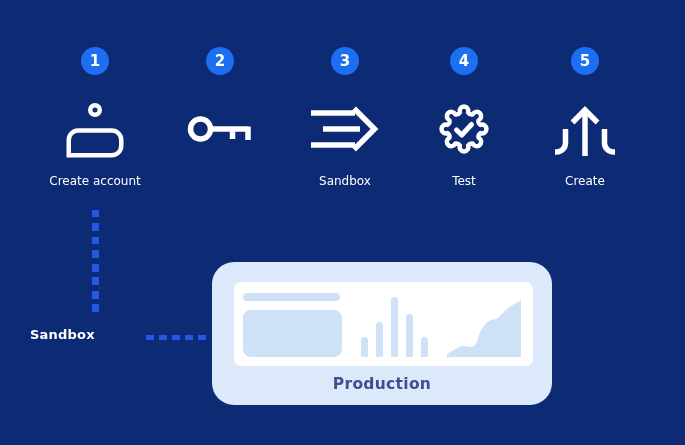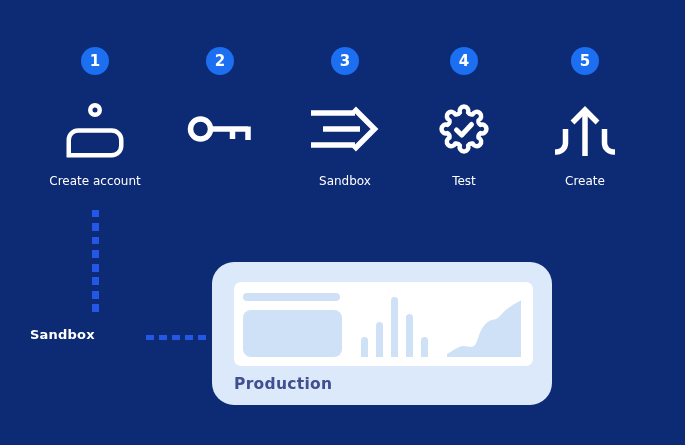--- a/index.html
+++ b/index.html
@@ -39,21 +39,21 @@
     width:299px;height:84px;background:#ffffff;border-radius:7px;
     padding:11px 11px 9px 9px;box-sizing:border-box;display:flex;gap:19px;
   }
   .block-col{width:99px;display:flex;flex-direction:column;}
   .title-bar{width:97px;height:8px;border-radius:4px;background:#cfe1f7;}
   .big-block{width:99px;height:47px;margin-top:9px;border-radius:8px;background:#cfe1f7;}
   .bars{width:67px;display:flex;align-items:flex-end;gap:8px;}
   .bar{width:7px;background:#cfe1f7;border-radius:3.5px 3.5px 0 0;}
   .area{width:74px;height:64px;display:block;}
   .production{
-    margin-top:9px;color:#3f4f90;
+    margin-top:9px;text-align:center;color:#3f4f90;
     font-size:15.5px;font-weight:600;letter-spacing:.3px;
   }
 </style>
 </head>
 <body>
 
 <div class="stage">
 
   <div class="step" style="left:25px">
     <div class="badge">1</div>

